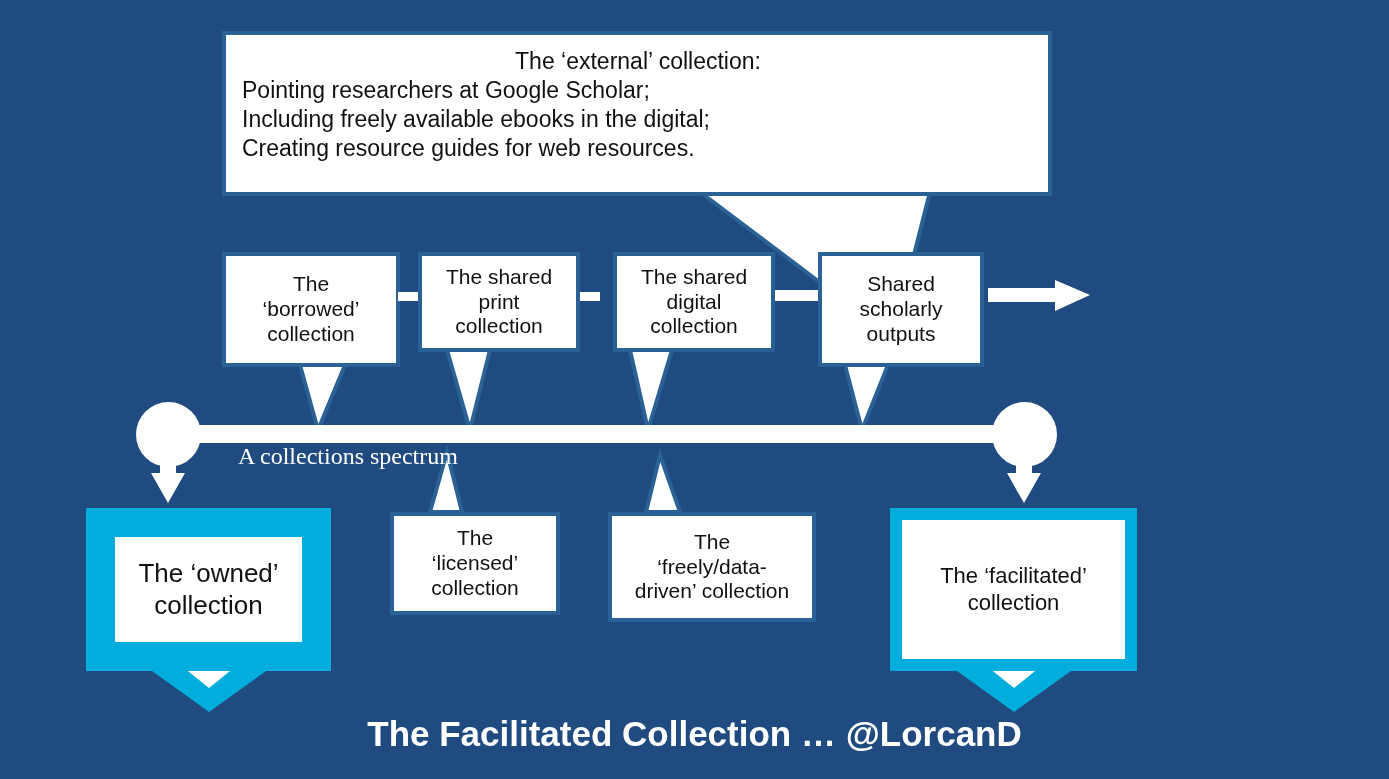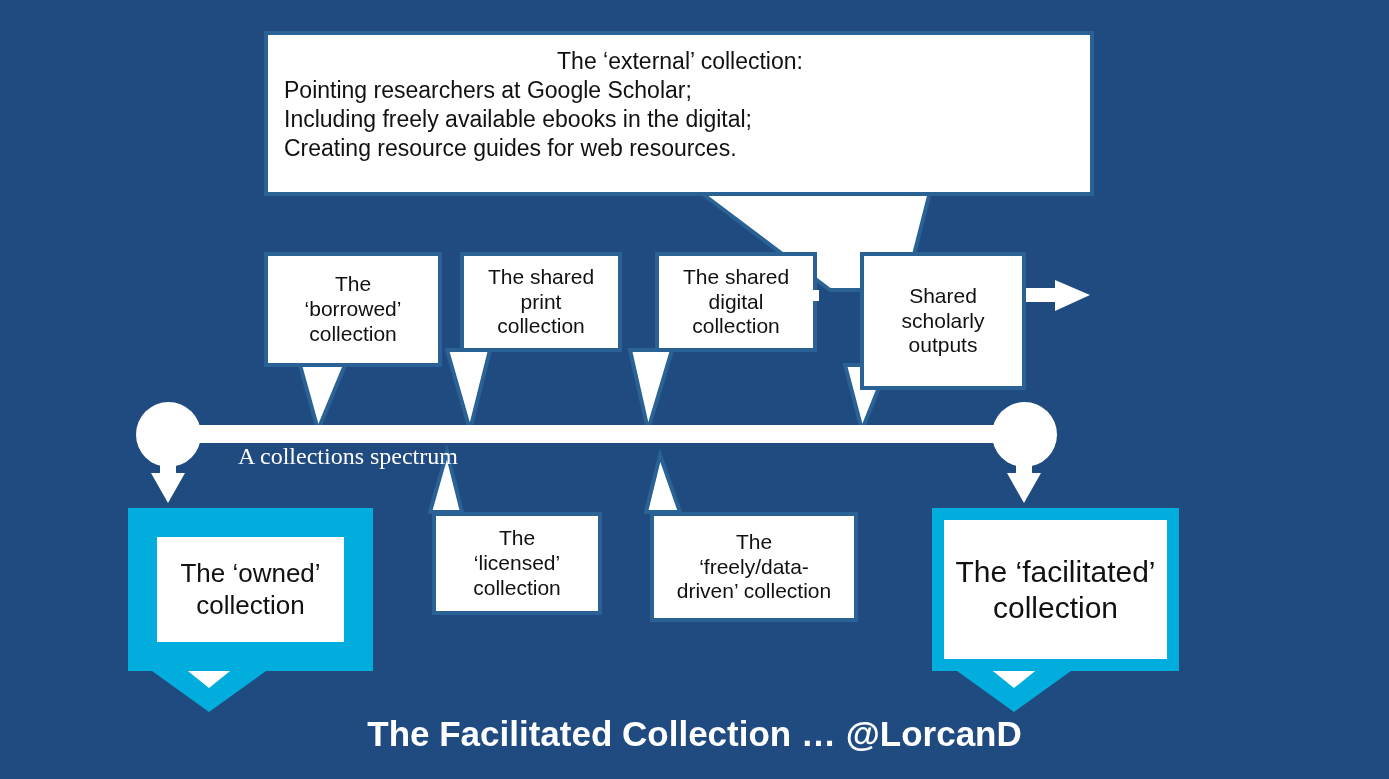--- a/index.html
+++ b/index.html
@@ -18,21 +18,20 @@
     position:absolute;
     background:#ffffff;
     border:4px solid #2a6296;
     box-sizing:border-box;
     display:flex;
     align-items:center;
     justify-content:center;
     text-align:center;
     color:#111;
     line-height:1.18;
-    margin-left:42px;
   }
 
   
   #external-callout{
     left:222px;top:31px;width:830px;height:165px;
     border:4px solid #2a6296;
     background:#fff;
     font-size:23px;
     display:block;
     padding:12px 14px 0 16px;
@@ -49,21 +48,21 @@
     background-image:linear-gradient(45deg,transparent 45%,#e23b2e 45%,#e23b2e 55%,transparent 55%),
                      linear-gradient(-45deg,transparent 45%,#e23b2e 45%,#e23b2e 55%,transparent 55%);
     padding-bottom:2px;
   }
 
   
   .topbox{font-size:21px;}
   #box-borrowed{left:222px;top:252px;width:178px;height:115px;}
   #box-shared-print{left:418px;top:252px;width:162px;height:100px;}
   #box-shared-digital{left:613px;top:252px;width:162px;height:100px;}
-  #box-shared-scholarly{left:818px;top:252px;width:166px;height:138px;}
+  #box-shared-scholarly{left:818px;top:252px;width:166px;height:115px;}
 
   .dash{position:absolute;background:#ffffff;height:9px;width:20px;}
   #dash1{left:398px;top:292px;}
   #dash2{left:580px;top:292px;}
   #dash3{left:775px;top:290px;width:44px;height:11px;}
   #collective-label{
     left:1152px;top:262px;width:230px;
     color:#fff;font-size:32px;font-weight:bold;line-height:1.22;
   }
 
@@ -75,21 +74,21 @@
   #spectrum-label{left:238px;top:443px;color:#fff;font-size:24px;white-space:nowrap;font-family:Liberation Serif, serif;}
 
   
   #box-owned{left:86px;top:508px;width:245px;height:163px;
     background:#00addc;border:none;padding:29px;}
   #box-owned .inner{background:#fff;width:100%;height:100%;display:flex;align-items:center;
     justify-content:center;text-align:center;font-size:26px;color:#111;line-height:1.2;}
   #box-facilitated{left:890px;top:508px;width:247px;height:163px;
     background:#00addc;border:none;padding:12px;}
   #box-facilitated .inner{background:#fff;width:100%;height:100%;display:flex;align-items:center;
-    justify-content:center;text-align:center;font-size:30px;color:#111;line-height:1.2;}
+    justify-content:center;text-align:center;font-size:22px;color:#111;line-height:1.2;}
 
   #box-licensed{left:390px;top:512px;width:170px;height:103px;font-size:21px;}
   #box-demand{left:608px;top:512px;width:208px;height:110px;font-size:21px;}
 
   
   #page-title{
     left:0;top:714px;width:1389px;text-align:center;
     color:#fff;font-size:35px;font-weight:bold;
   }
   #page-title .hl{position:relative;}

